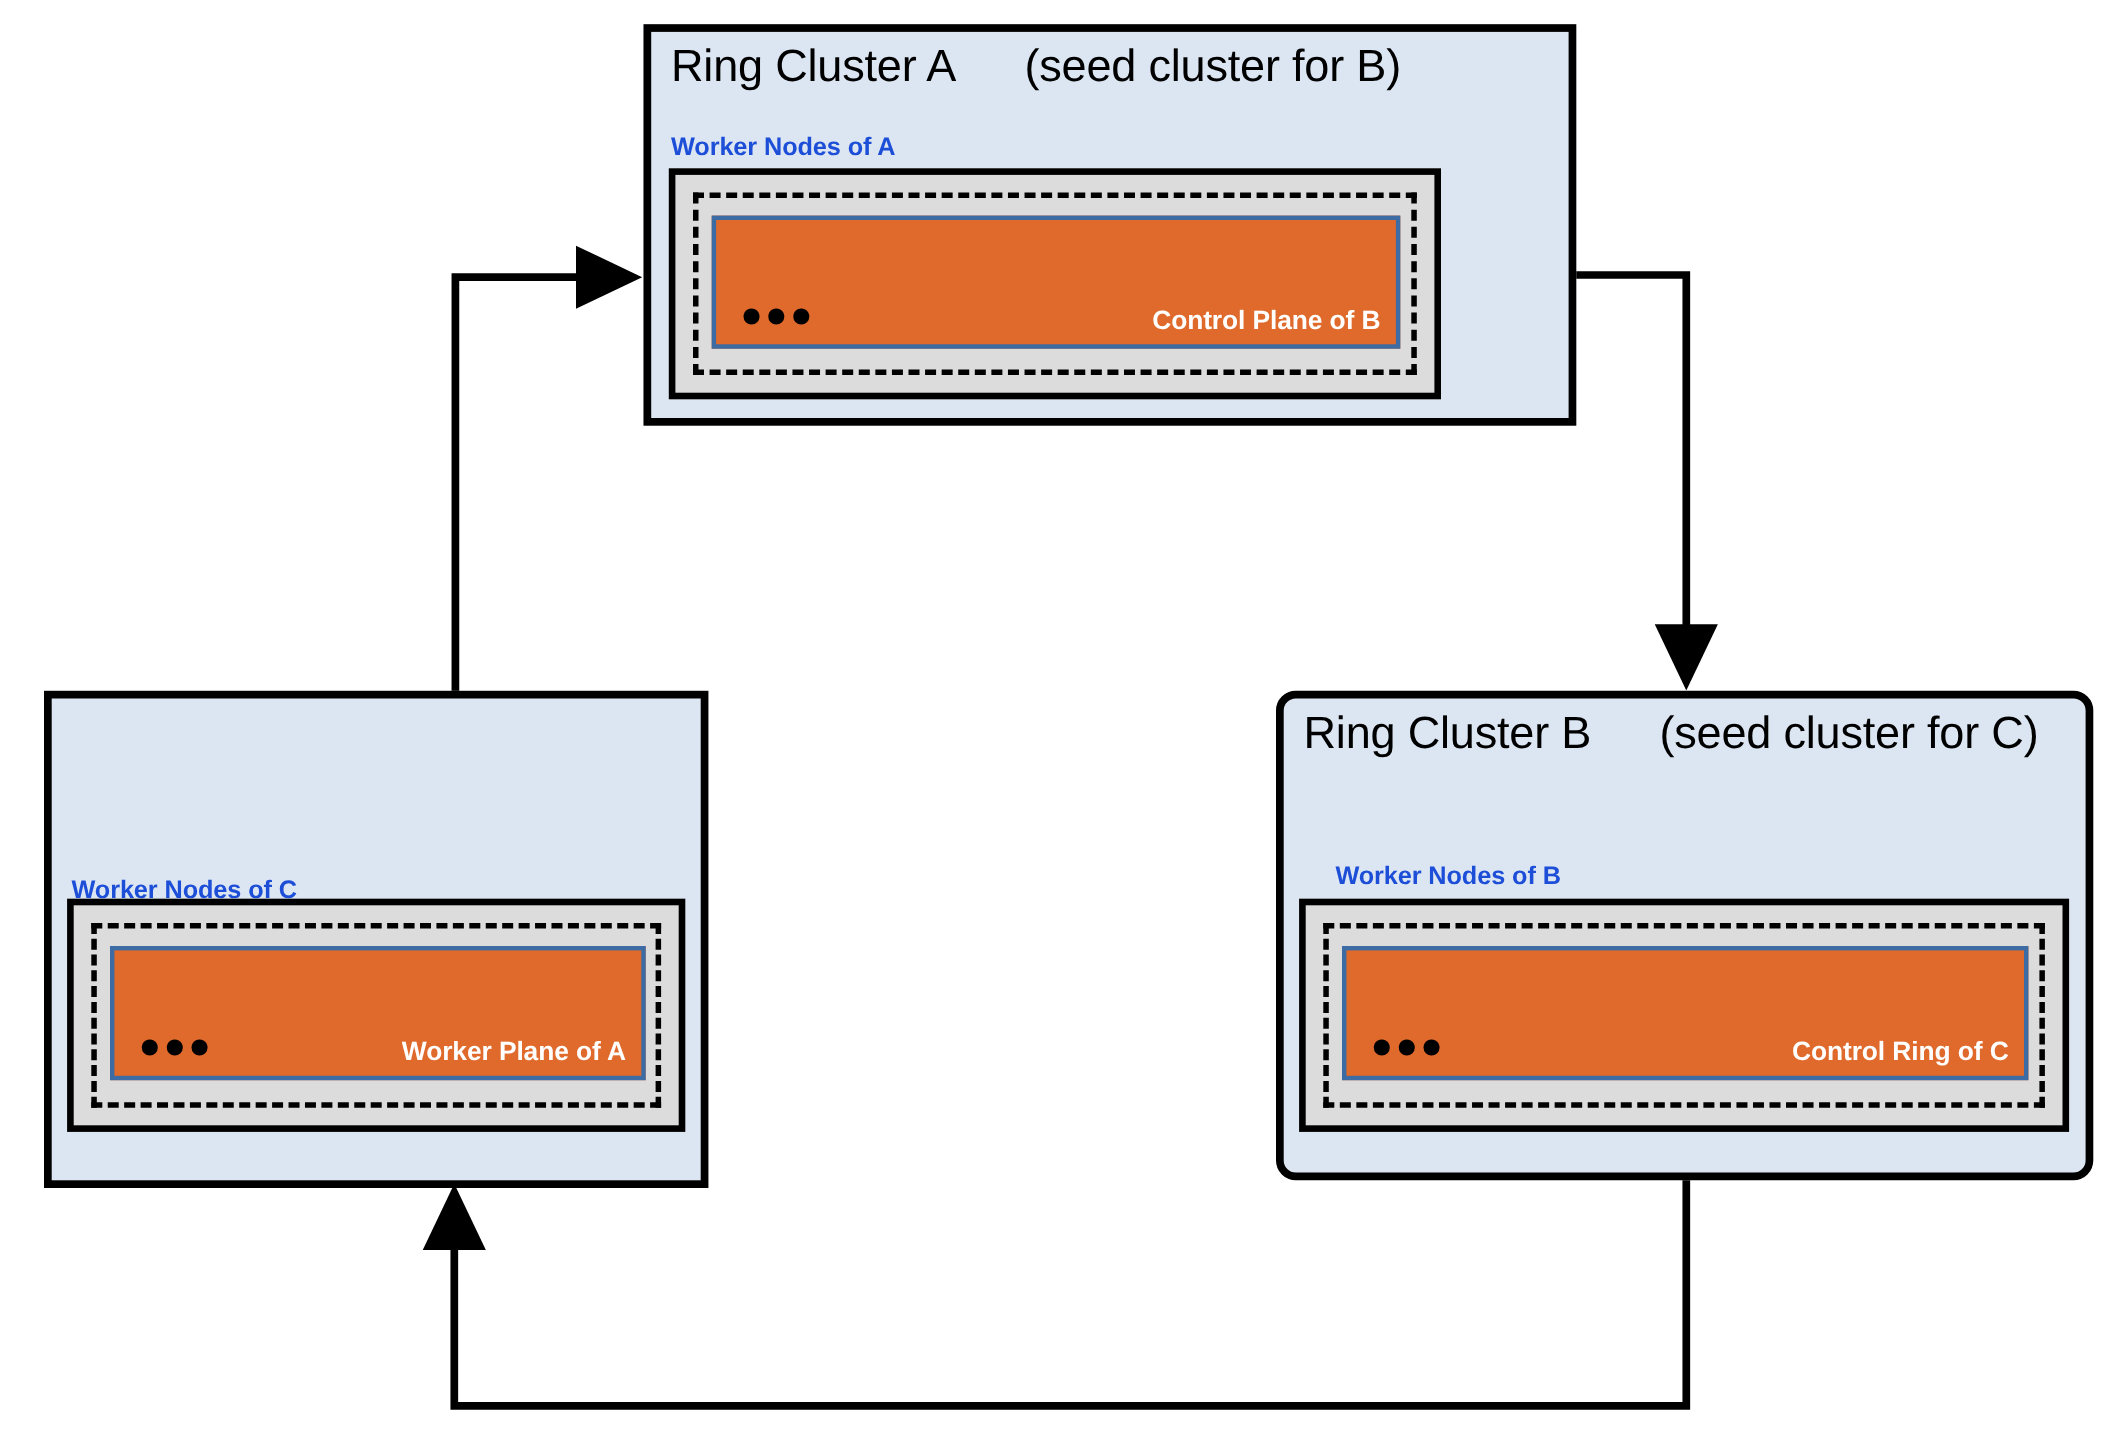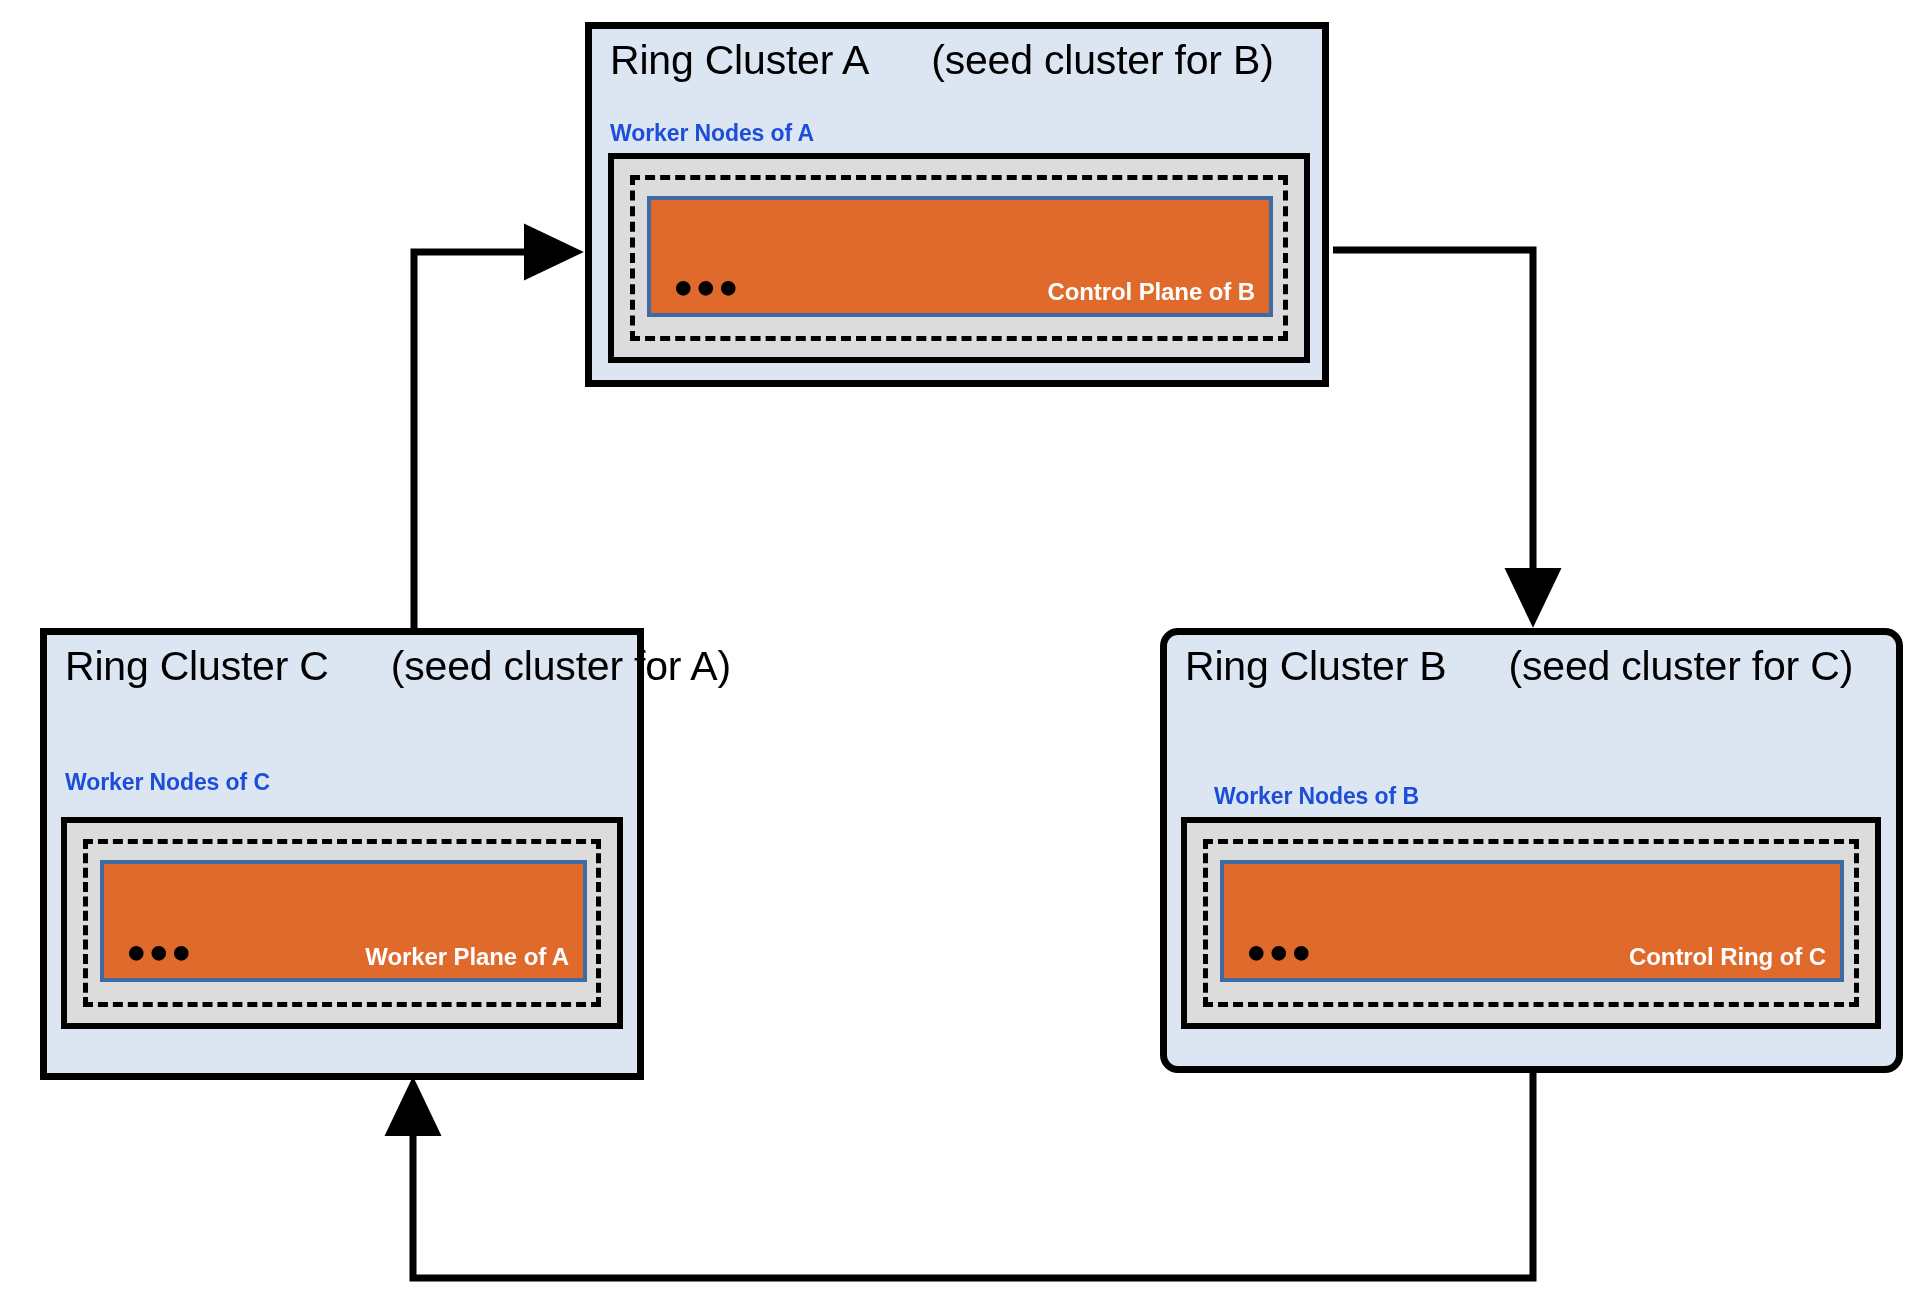--- a/index.html
+++ b/index.html
@@ -116,40 +116,37 @@
       </marker>
     </defs>
 
     <path d="M 414,632 L 414,252 L 574,252" fill="none" stroke="#000000" stroke-width="7" marker-end="url(#arrowhead)"></path>
 
     <path d="M 1333,250 L 1533,250 L 1533,618" fill="none" stroke="#000000" stroke-width="7" marker-end="url(#arrowhead)"></path>
 
     <path d="M 1533,1073 L 1533,1278 L 413,1278 L 413,1086" fill="none" stroke="#000000" stroke-width="7" marker-end="url(#arrowhead)"></path>
   </svg>
 
-  <div class="cluster" style="left:585px; top:22px; width:744px; height:365px;">
+  <div class="cluster" style="left:585px; top:22px; width:848px; height:365px;">
     <div class="cluster-title">
       <span>Ring Cluster A</span><span class="ct-seed">(seed cluster for B)</span>
     </div>
     <div class="worker-label" style="top:91px;">Worker Nodes of A</div>
 
     <div class="worker-box" style="left:16px; top:124px; width:702px; height:210px;">
       <div class="dashed-frame" style="left:16px; top:16px; right:16px; bottom:16px;"></div>
       <div class="control-plane" style="left:33px; top:37px; width:626px; height:121px;">
         <div class="cp-dots">●●●</div>
         <div class="cp-label">Control Plane of B</div>
       </div>
     </div>
   </div>
 
   <div class="cluster" style="left:40px; top:628px; width:604px; height:452px;">
-    <div class="cluster-title">
-      <span>Ring Cluster C</span><span class="ct-seed">(seed cluster for A)</span>
-    </div>
-    <div class="worker-label" style="top:134px;">Worker Nodes of C</div>
+    <div class="worker-label" style="top:160px;">Worker Nodes of C</div>
 
     <div class="worker-box" style="left:14px; top:182px; width:562px; height:212px;">
       <div class="dashed-frame" style="left:16px; top:16px; right:16px; bottom:16px;"></div>
       <div class="control-plane" style="left:33px; top:37px; width:487px; height:122px;">
         <div class="cp-dots">●●●</div>
         <div class="cp-label">Worker Plane of A</div>
       </div>
     </div>
   </div>
 

